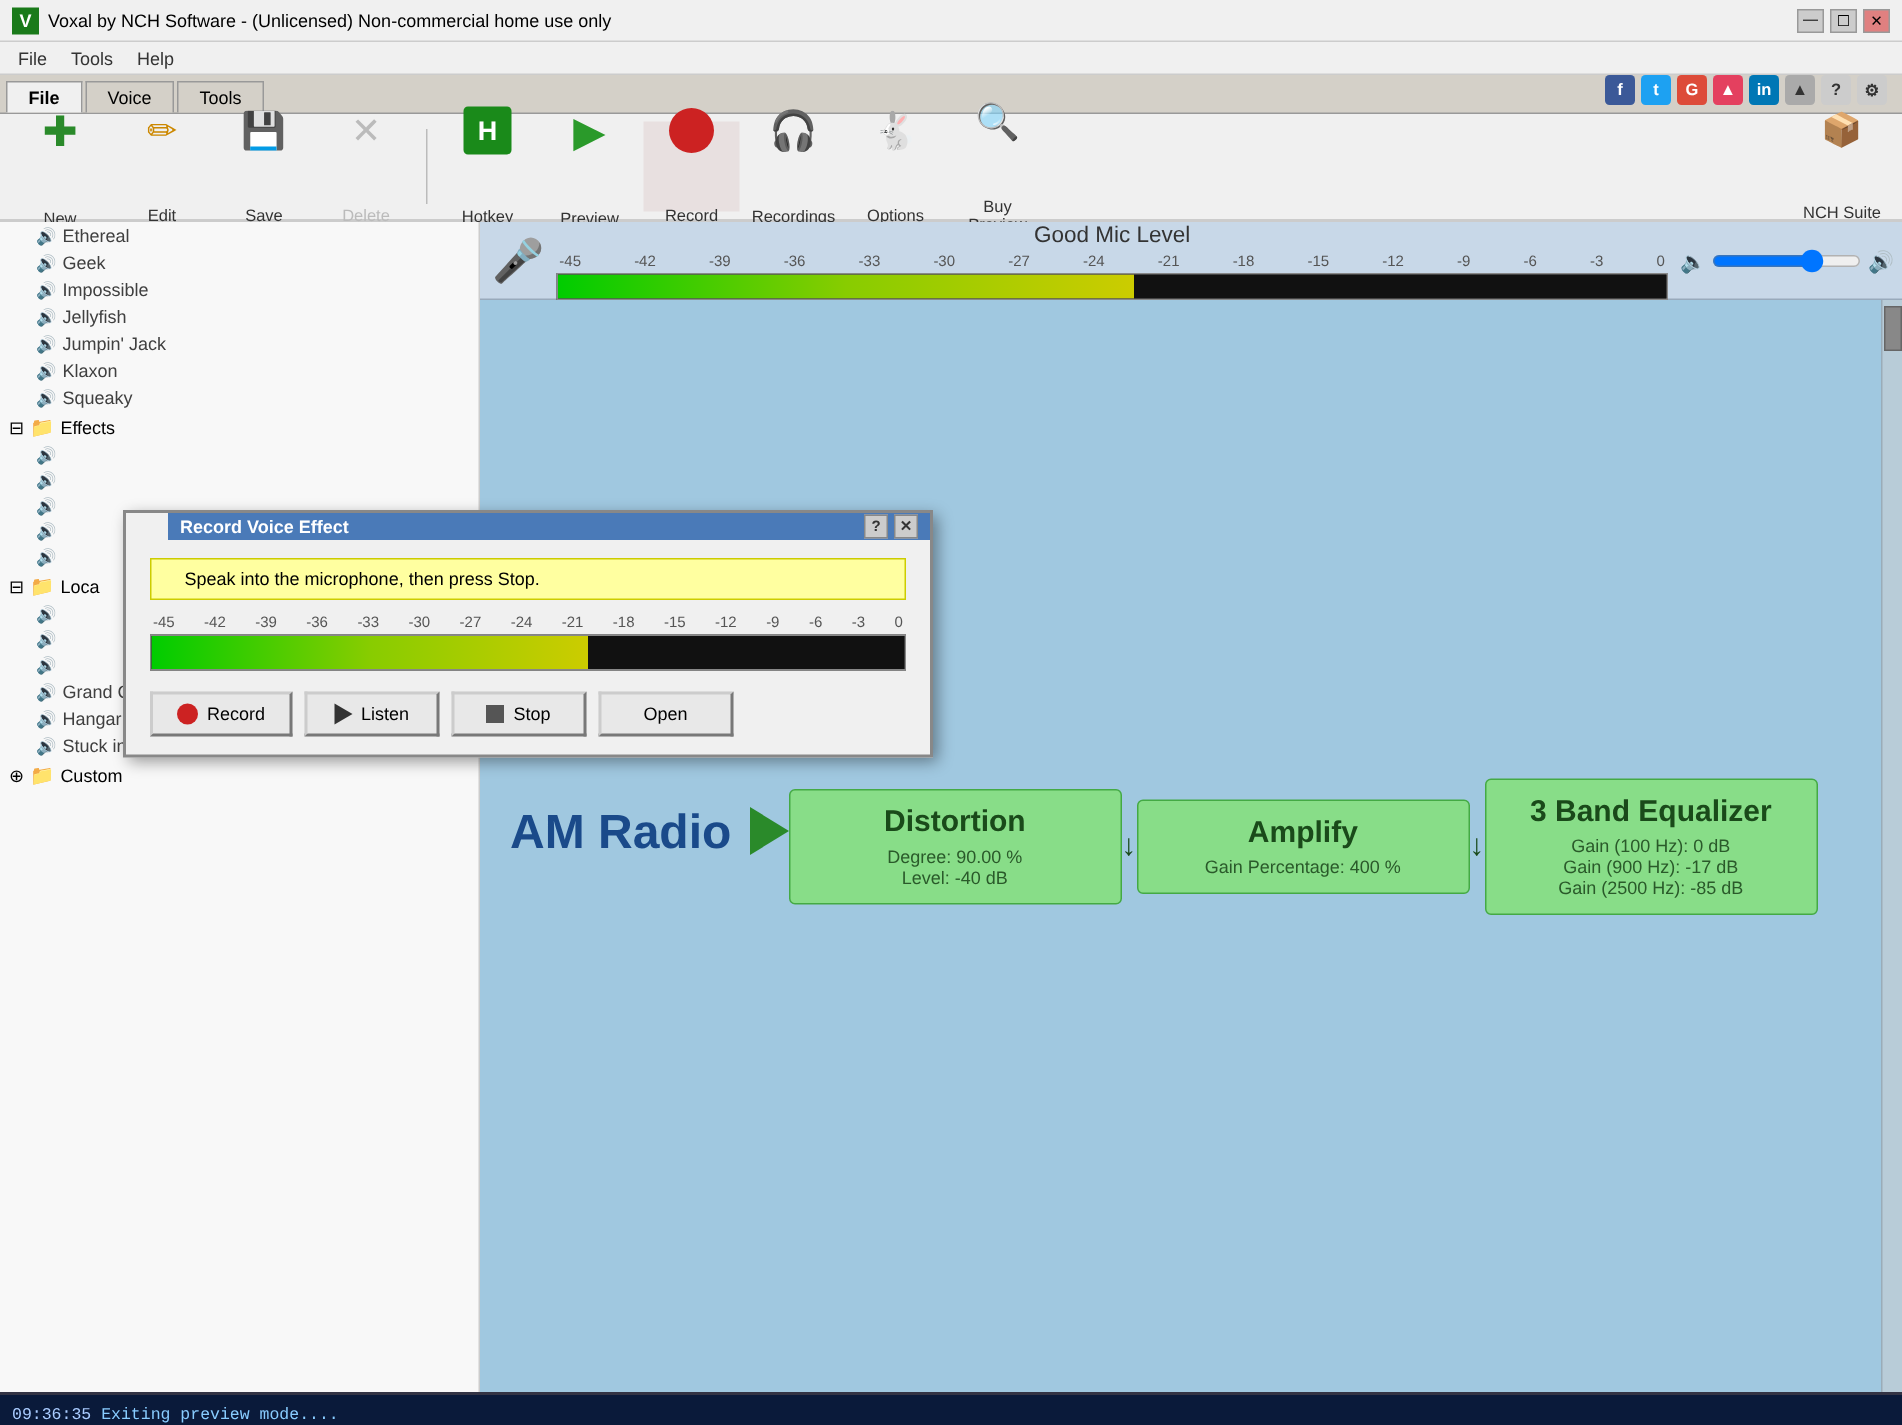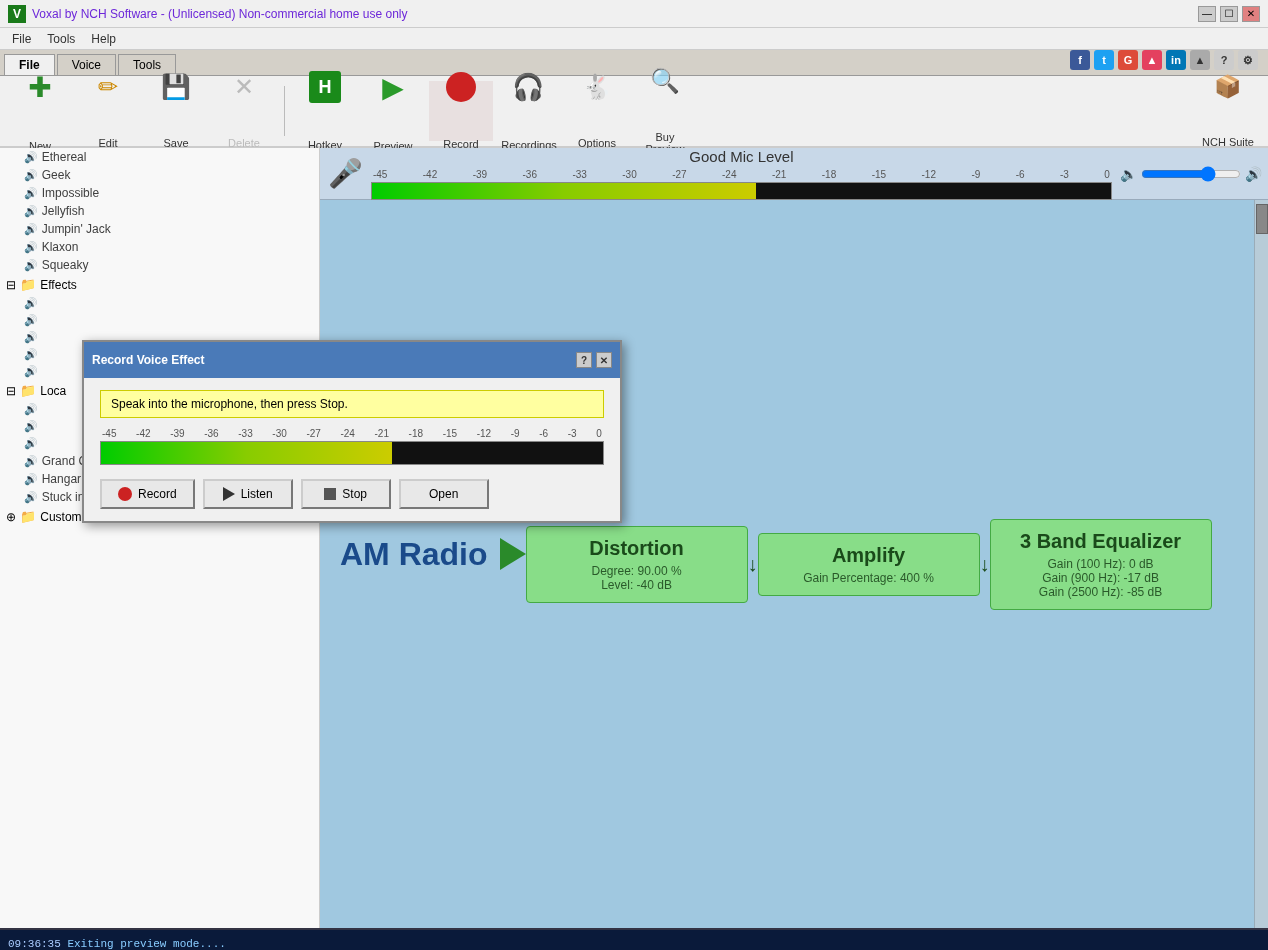--- a/index.html
+++ b/index.html
@@ -9,21 +9,21 @@
     #title-bar {
       background: #f0f0f0;
       height: 28px;
       display: flex;
       align-items: center;
       padding: 0 8px;
       border-bottom: 1px solid #ccc;
       justify-content: space-between;
     }
     #title-bar .title-left { display: flex; align-items: center; gap: 6px; }
-    #title-bar .title-text { font-size: 12px; color: #6d28d9; }
+    #title-bar .title-text { font-size: 12px; color: #000000; }
     #title-bar .win-controls { display: flex; gap: 4px; }
     #title-bar .win-btn { width: 18px; height: 16px; background: #ccc; border: 1px solid #999; font-size: 10px; cursor: pointer; display: flex; align-items: center; justify-content: center; }
 
     
     #menu-bar {
       background: #f0f0f0;
       height: 22px;
       display: flex;
       align-items: center;
       padding: 0 4px;
@@ -260,36 +260,37 @@
       top: 340px;
       left: 82px;
       width: 540px;
       background: #f0f0f0;
       border: 2px solid #888;
       box-shadow: 3px 3px 10px rgba(0,0,0,0.4);
       pointer-events: all;
     }
     #dialog-title-bar {
       background: #4a7ab8;
-      height: 36px;
+      height: 18px;
       display: flex;
       align-items: center;
       justify-content: space-between;
       padding: 0 8px;
       color: white;
       font-size: 12px;
       font-weight: bold;
+      margin-left: 28px;
     }
     #dialog-title-bar .dialog-controls { display: flex; gap: 4px; }
     #dialog-title-bar .dlg-btn { width: 16px; height: 16px; background: #ccc; border: 1px solid #888; font-size: 10px; cursor: pointer; display: flex; align-items: center; justify-content: center; color: #333; }
     #dialog-body { padding: 12px 16px; }
     #dialog-instruction {
       background: #ffffa0;
       border: 1px solid #cccc00;
-      padding: 6px 10px;
+      padding: 6px 22px;
       font-size: 12px;
       margin-bottom: 10px;
     }
     #dialog-level-labels {
       display: flex;
       justify-content: space-between;
       font-size: 10px;
       color: #555;
       margin-bottom: 2px;
       padding: 0 2px;

